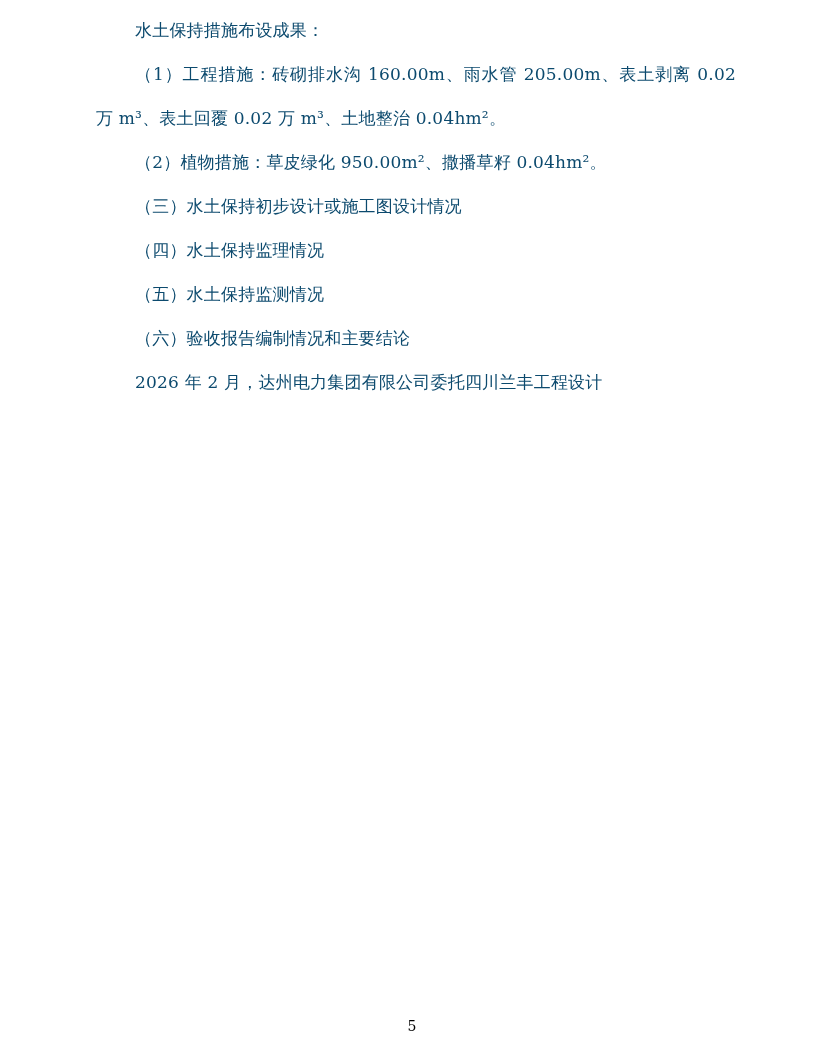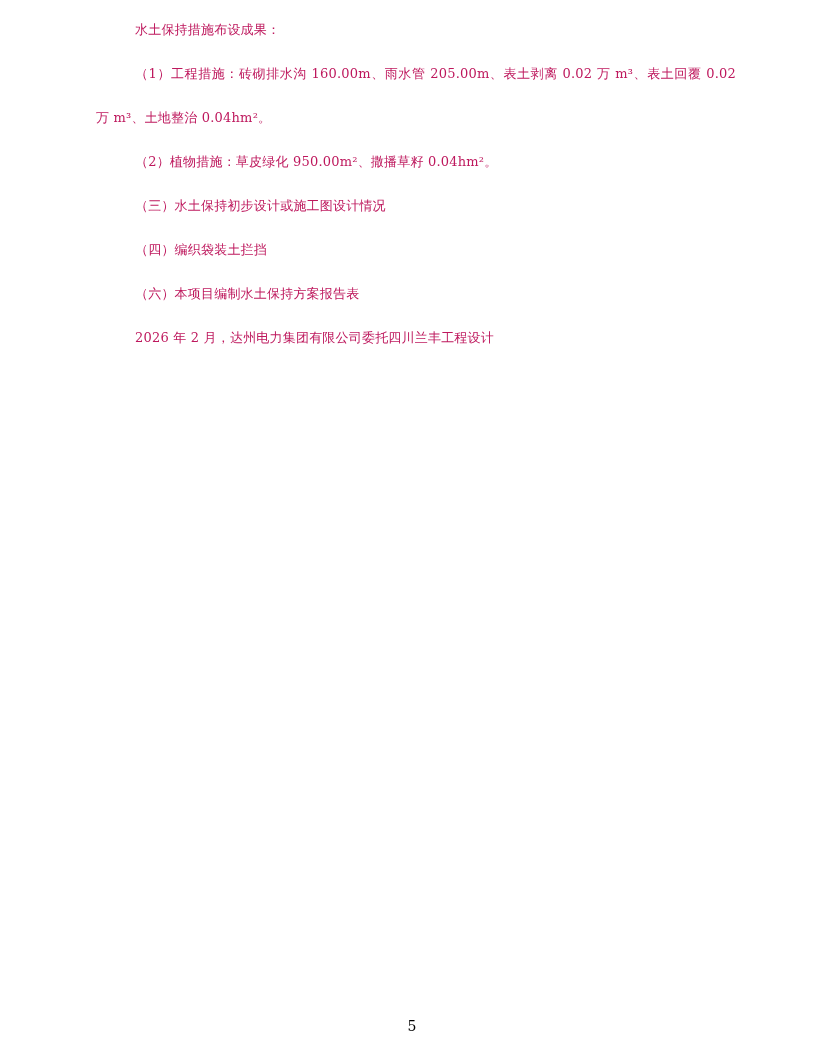--- a/index.html
+++ b/index.html
@@ -16,23 +16,23 @@
     overflow: hidden;
   }
   .content {
     position: absolute;
     left: 96px;
     top: 8px;
     width: 640px;
   }
   .para {
     font-family: "DejaVu Serif", "Liberation Serif", serif;
-    font-size: 13px;
+    font-size: 17px;
     line-height: 44px;
-    color: #be185d;
+    color: #0c4a6e;
     text-align: justify;
     text-justify: inter-ideograph;
     margin: 0;
     letter-spacing: 0.2px;
     white-space: normal;
   }
   .indent2 {
     text-indent: 39px;
   }
   .footer {
@@ -48,18 +48,19 @@
 </style>
 </head>
 <body>
 
 <div class="page">
   <div class="content">
     <p class="para indent2">水土保持措施布设成果：</p>
     <p class="para indent2">（1）工程措施：砖砌排水沟 160.00m、雨水管 205.00m、表土剥离 0.02 万 m³、表土回覆 0.02 万 m³、土地整治 0.04hm²。</p>
     <p class="para indent2">（2）植物措施：草皮绿化 950.00m²、撒播草籽 0.04hm²。</p>
     <p class="para indent2">（三）水土保持初步设计或施工图设计情况</p>
-    <p class="para indent2">（四）编织袋装土拦挡</p>
-    <p class="para indent2">（六）本项目编制水土保持方案报告表</p>
+    <p class="para indent2">（四）水土保持监理情况</p>
+    <p class="para indent2">（五）水土保持监测情况</p>
+    <p class="para indent2">（六）验收报告编制情况和主要结论</p>
     <p class="para indent2">2026 年 2 月，达州电力集团有限公司委托四川兰丰工程设计</p>
   </div>
   <div class="footer">5</div>
 </div>
 
 </body></html>

